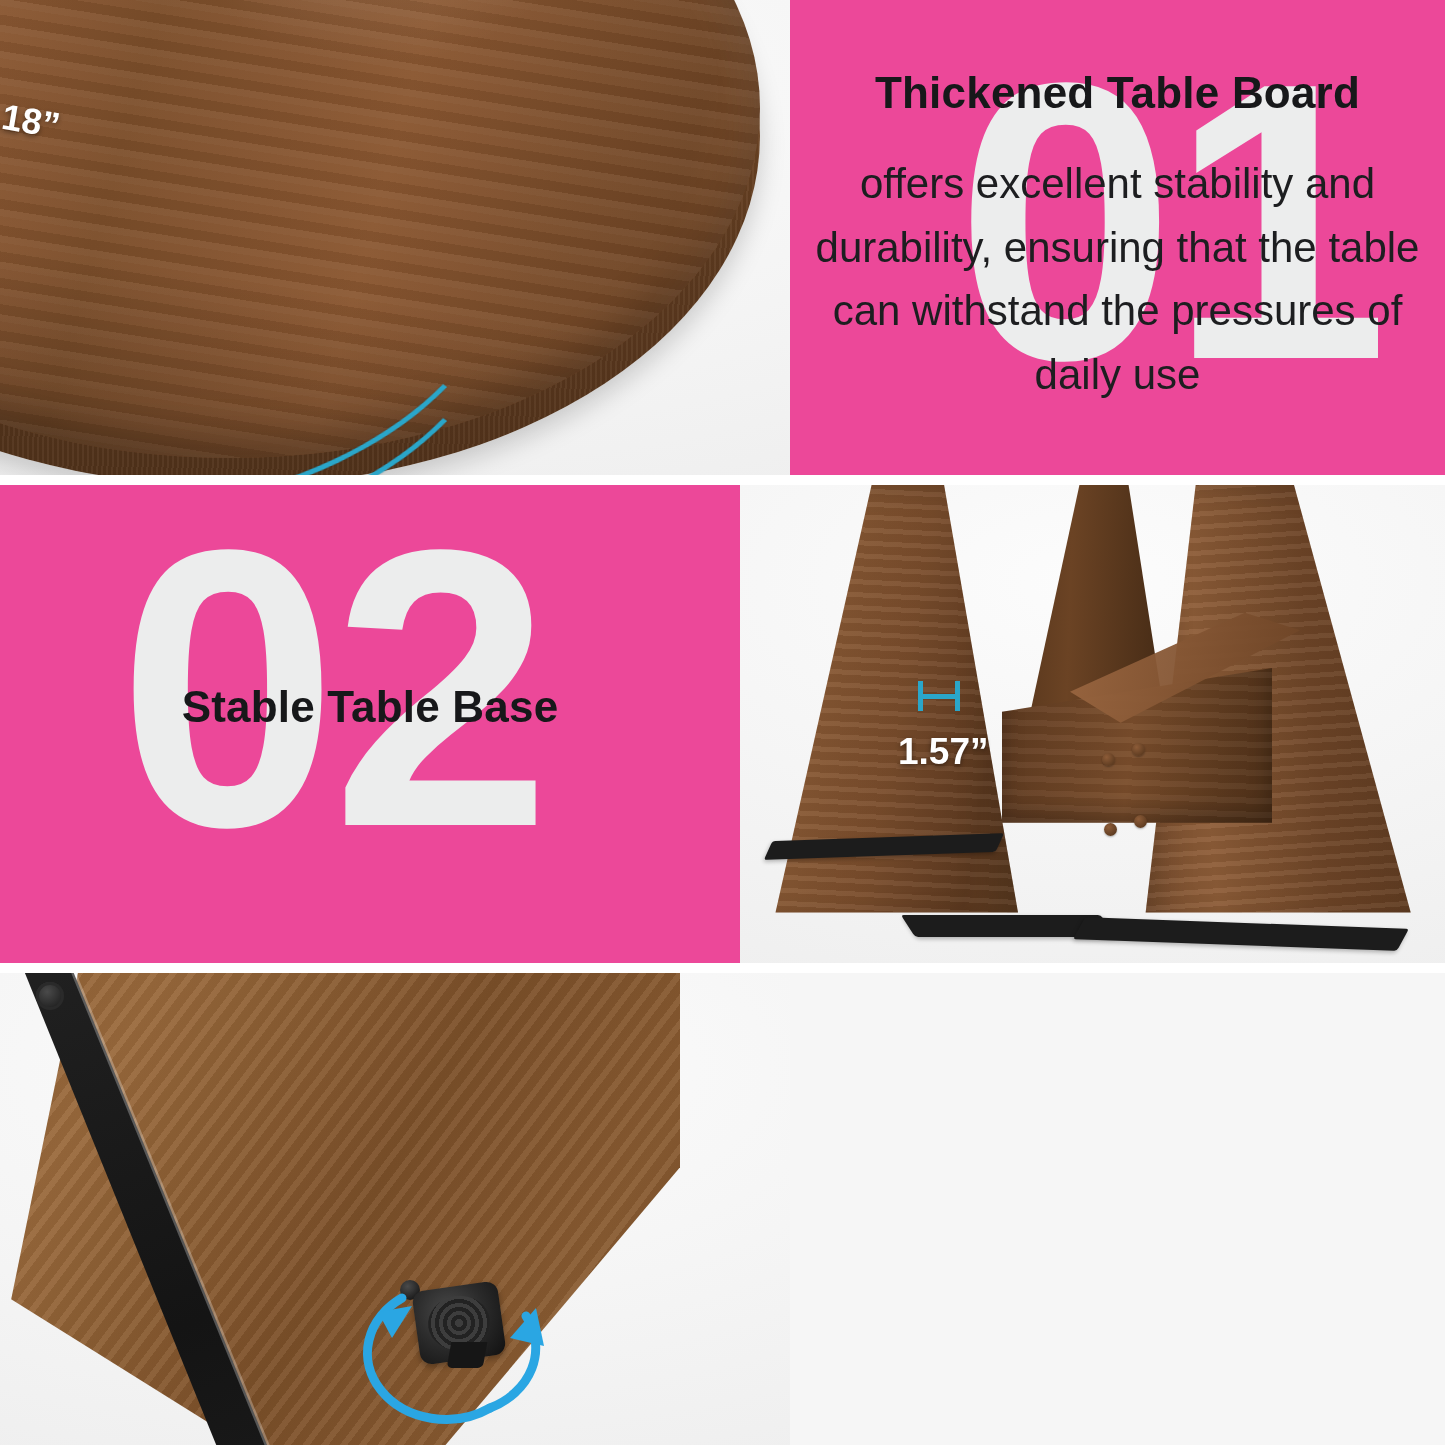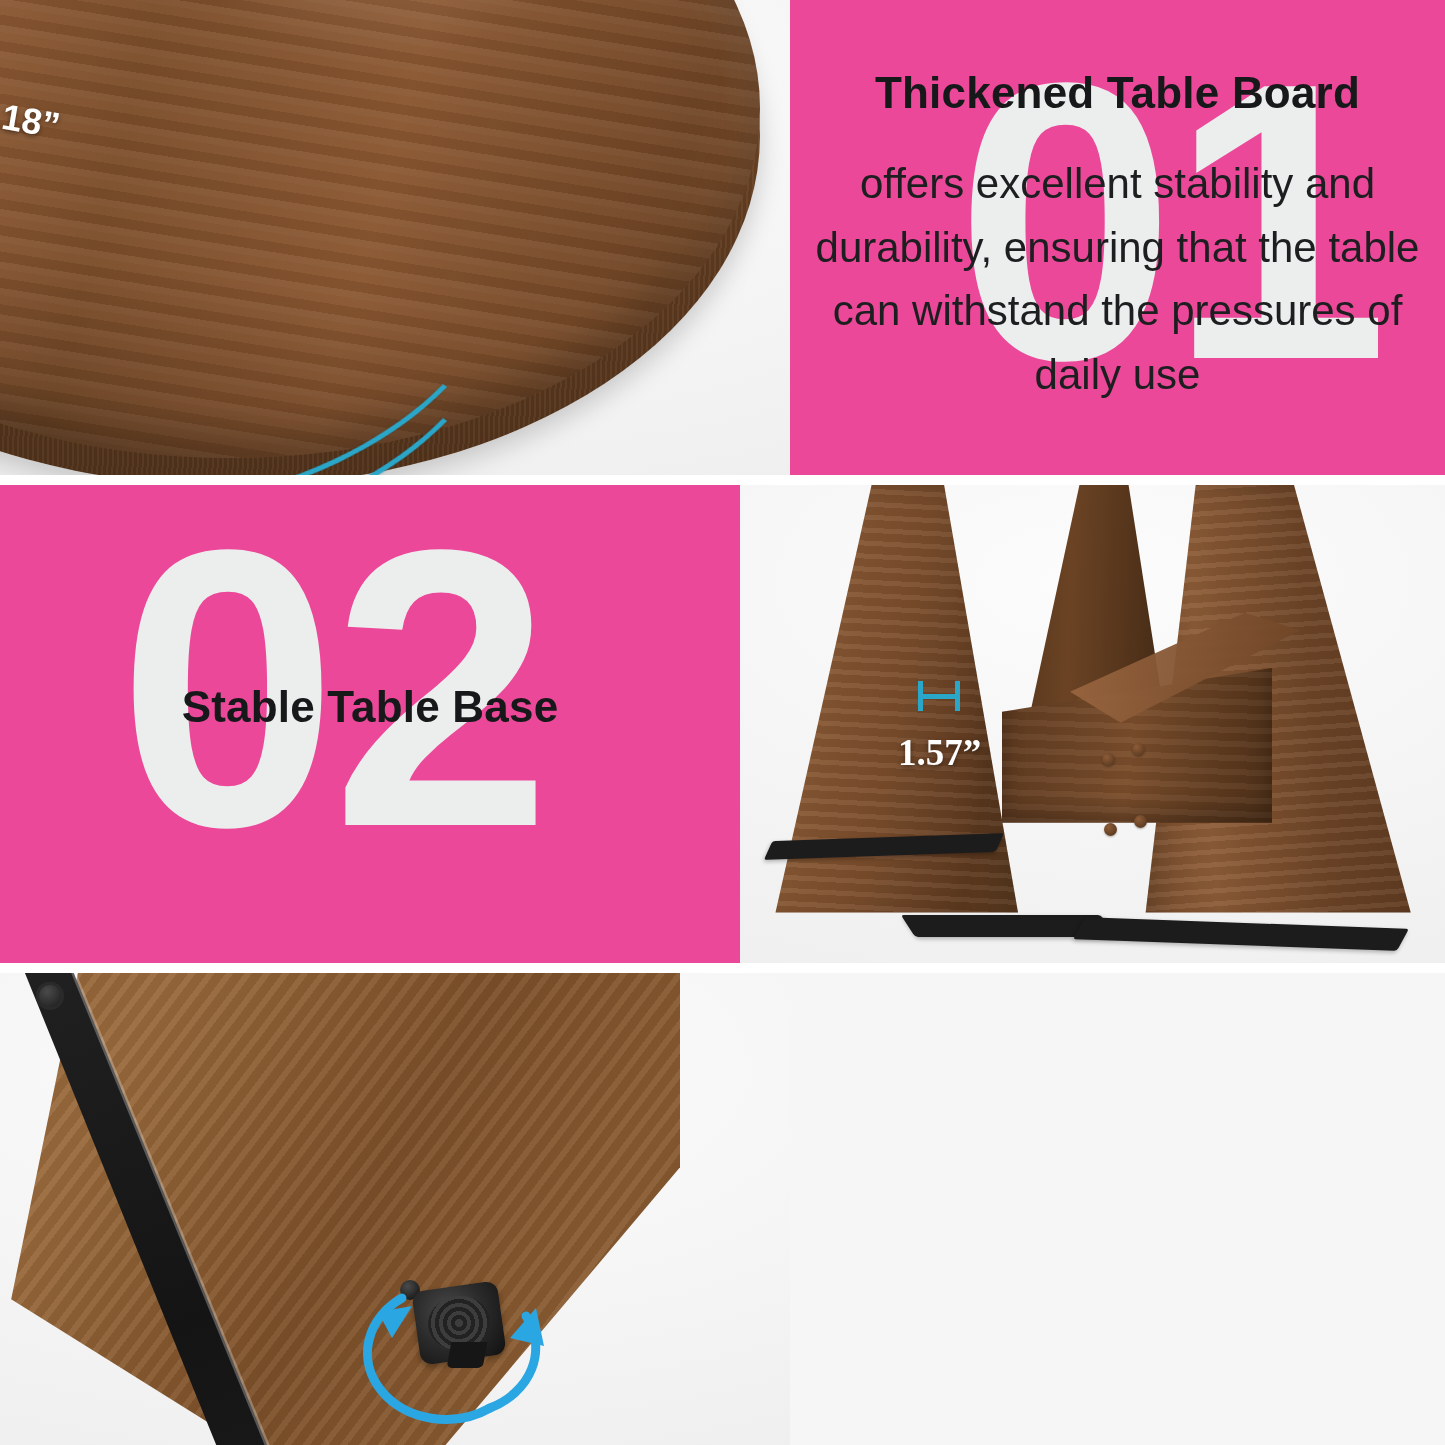--- a/index.html
+++ b/index.html
@@ -143,21 +143,21 @@
   }
   .screw{position:absolute;width:13px;height:13px;border-radius:50%;
          background:radial-gradient(circle at 35% 32%, #8d5c38, #4e3119);
          box-shadow:0 1px 2px rgba(0,0,0,.3);}
 
   .foot{position:absolute;background:#1c1c1c;border-radius:3px;box-shadow:0 2px 4px rgba(0,0,0,.28);}
   .footL{left:30px;top:352px;width:228px;height:19px;transform:skewX(-26deg) rotate(-2deg);}
   .footC{left:168px;top:430px;width:200px;height:22px;transform:skewX(33deg);}
   .footR{left:336px;top:438px;width:330px;height:22px;transform:skewX(-27deg) rotate(2deg);}
 
-  .dim-157{left:158px;top:246px;font-size:37px;font-family:Liberation Serif, serif;}
+  .dim-157{left:158px;top:246px;font-size:37px;}
   .hmark{position:absolute;left:178px;top:196px;width:42px;height:30px;}
   .hmark .hbar{position:absolute;left:0;top:13px;width:42px;height:5px;background:#2aa6c9;}
   .hmark .hcapL{position:absolute;left:0;top:0;width:5px;height:30px;background:#2aa6c9;}
   .hmark .hcapR{position:absolute;right:0;top:0;width:5px;height:30px;background:#2aa6c9;}
 
   
   .p3-media{width:790px;height:475px;}
   .p3-copy .watermark{right:62px;top:42px;}
 
   .slab{

